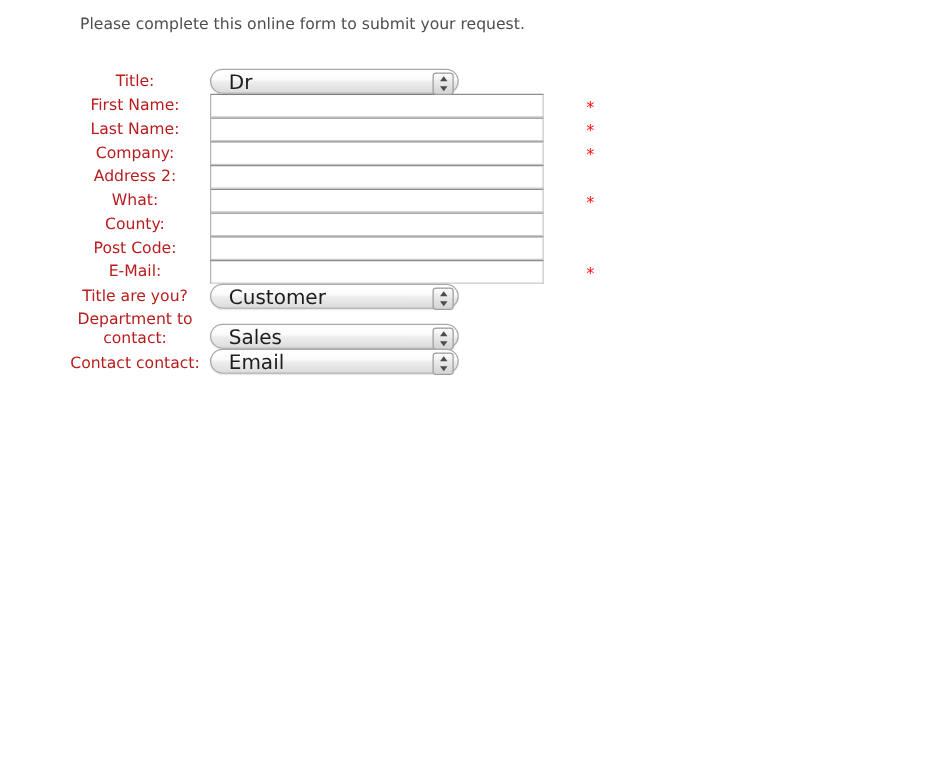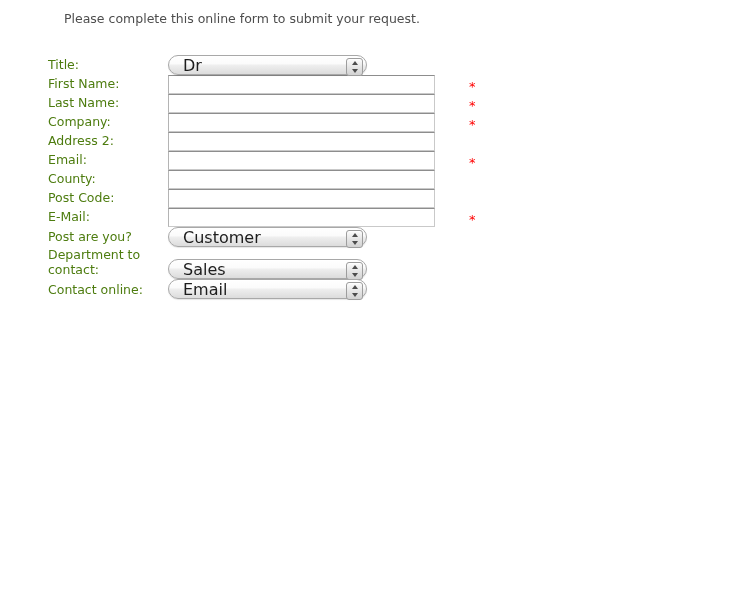--- a/index.html
+++ b/index.html
@@ -46,24 +46,24 @@
     padding: 0;
     vertical-align: bottom;
   }
 
   .col-label   { width: 120px; }
   .col-field   { width: 285px; }
   .col-req     { width: 345px; }
 
   .lbl {
     display: block;
-    text-align: left;
+    text-align: center;
     font-size: 12.5px;
     line-height: 16px;
-    color: #4d7c0f;
+    color: #b91c1c;
     padding-right: 0px;
     padding-bottom: 2px;
   }
   .lbl.wrap {
     line-height: 15px;
   }
 
   .field-cell {
     padding-left: 10px;
     padding-bottom: 2px;
@@ -236,21 +236,21 @@
           <td class="col-label">
             <label class="lbl">Address 2:</label>
           </td>
           <td class="col-field field-cell">
             <input type="text" class="txt" style="">
           </td>
           <td class="col-req"><span class="req-empty"></span></td>
         </tr>
         <tr>
           <td class="col-label">
-            <label class="lbl">Email:</label>
+            <label class="lbl">What:</label>
           </td>
           <td class="col-field field-cell">
             <input type="text" class="txt" style="">
           </td>
           <td class="col-req"><span class="req">*</span></td>
         </tr>
         <tr>
           <td class="col-label">
             <label class="lbl">County:</label>
           </td>
@@ -272,21 +272,21 @@
           <td class="col-label">
             <label class="lbl">E-Mail:</label>
           </td>
           <td class="col-field field-cell">
             <input type="text" class="txt" style="">
           </td>
           <td class="col-req"><span class="req">*</span></td>
         </tr>
         <tr>
           <td class="col-label">
-            <label class="lbl">Post are you?</label>
+            <label class="lbl">Title are you?</label>
           </td>
           <td class="col-field field-cell">
             <div class="sel-wrap">
               <span class="sel-text">Customer</span>
               <span class="sel-btn">
                 <i class="up"></i>
                 <i class="dn"></i>
               </span>
             </div>
           </td>
@@ -302,21 +302,21 @@
               <span class="sel-btn">
                 <i class="up"></i>
                 <i class="dn"></i>
               </span>
             </div>
           </td>
           <td class="col-req"><span class="req-empty"></span></td>
         </tr>
         <tr>
           <td class="col-label">
-            <label class="lbl wrap">Contact online:</label>
+            <label class="lbl wrap">Contact contact:</label>
           </td>
           <td class="col-field field-cell">
             <div class="sel-wrap">
               <span class="sel-text">Email</span>
               <span class="sel-btn">
                 <i class="up"></i>
                 <i class="dn"></i>
               </span>
             </div>
           </td>

